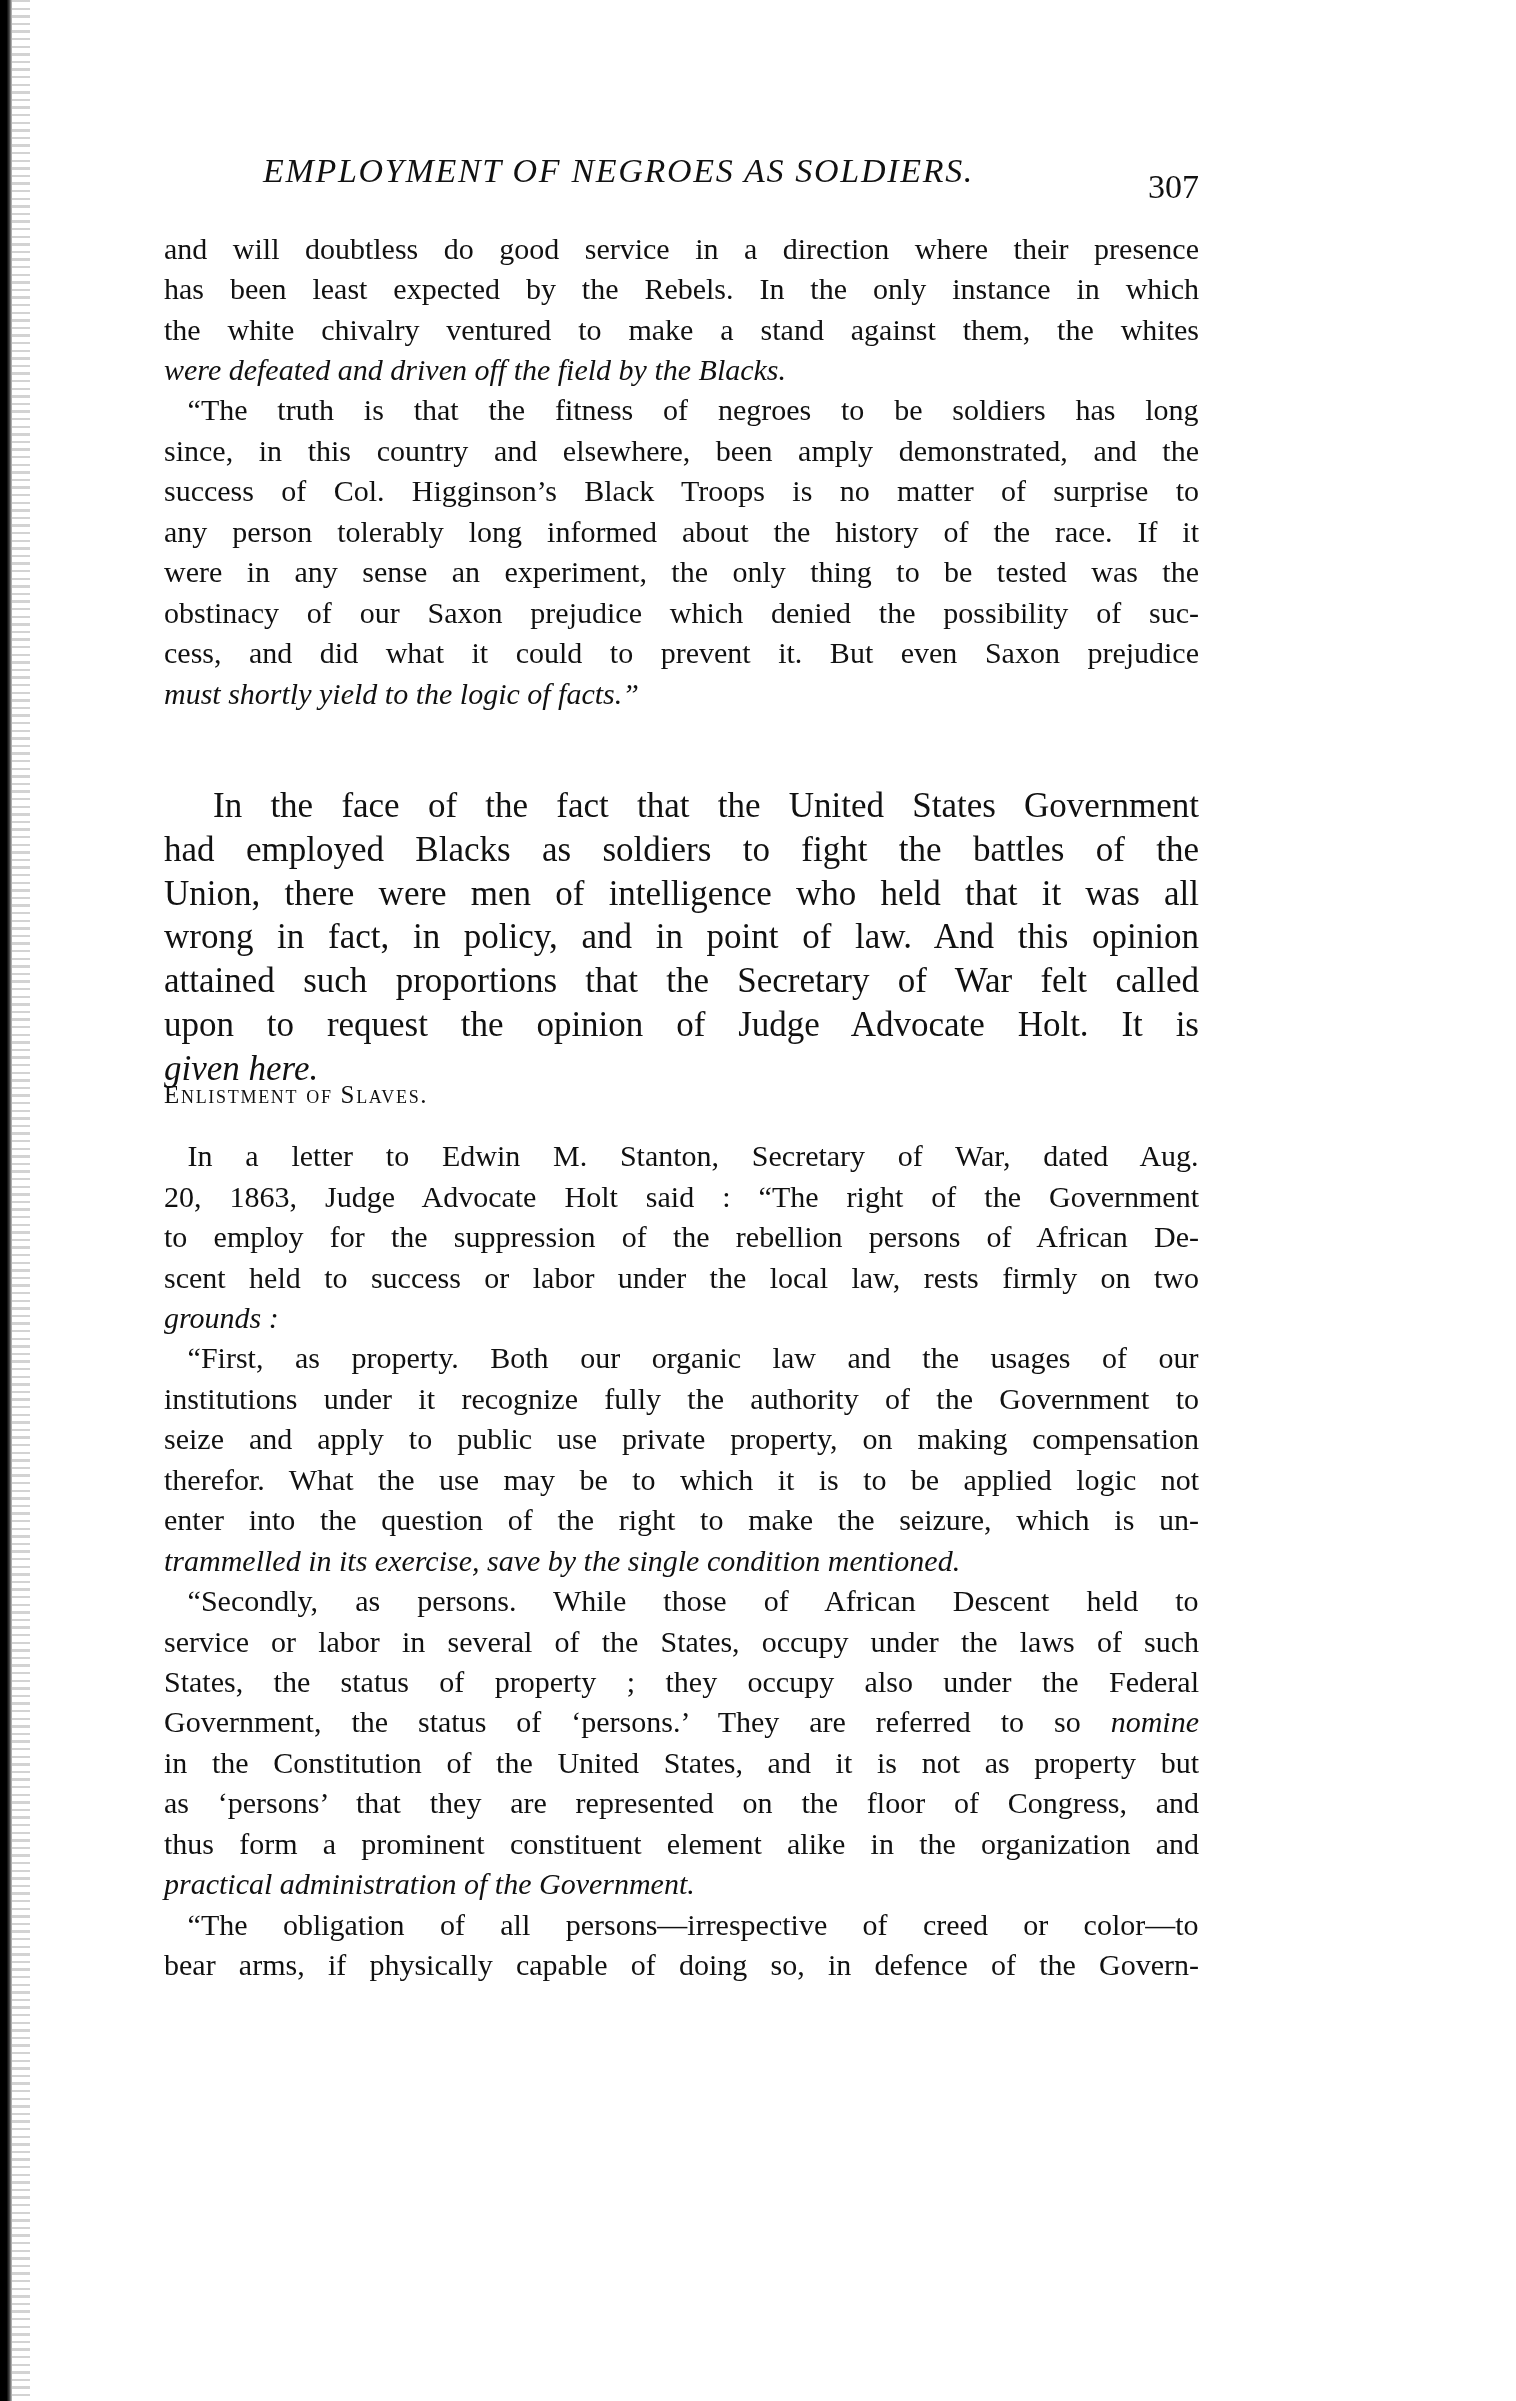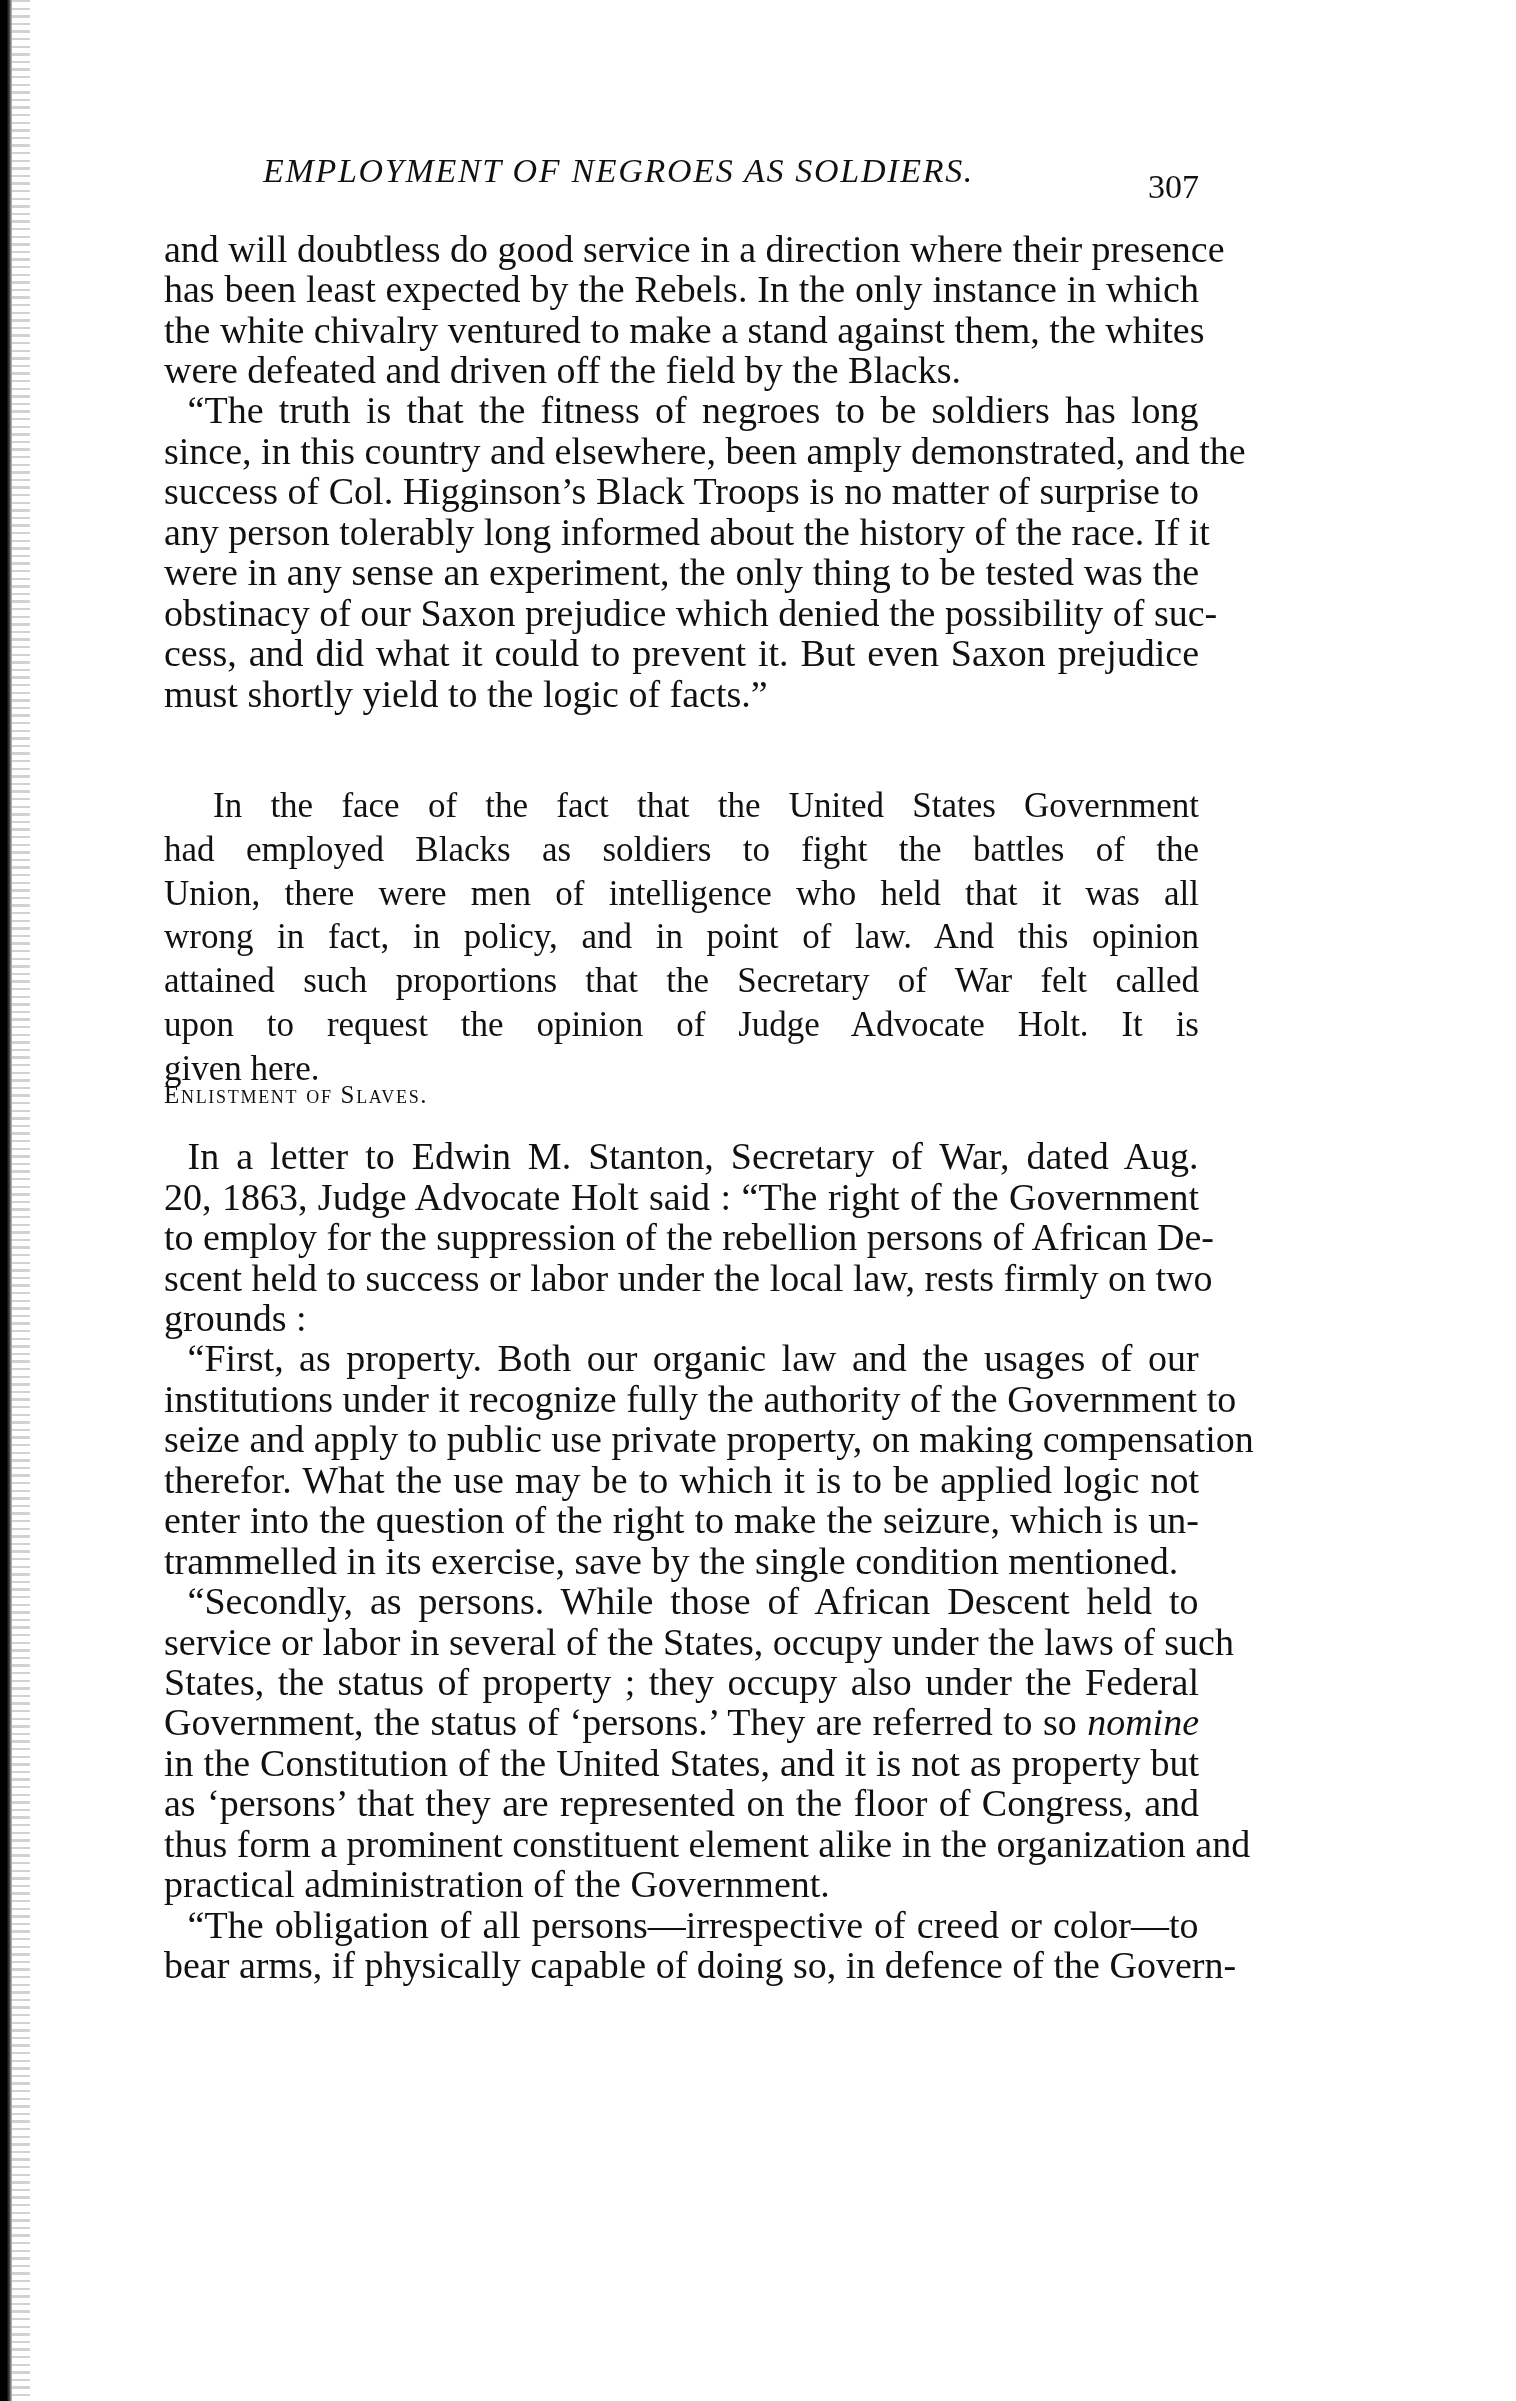--- a/index.html
+++ b/index.html
@@ -8,23 +8,23 @@
   .edge { position:absolute; left:0; top:0; width:11.8px; height:2401px;
           background:linear-gradient(to right,#000 0,#000 6.7px,#444 9.3px,#bbb 11.8px); }
   .edge2 { position:absolute; left:11.8px; top:0; width:18.5px; height:2401px;
            background:repeating-linear-gradient(to bottom,rgba(0,0,0,.35) 0 2.5px,transparent 2.5px 7.6px);
            opacity:.5; }
   .page { position:absolute; left:164px; top:0; width:1035px; }
   .running-head { position:absolute; top:152px; left:0; width:1035px; height:51px;text-align:right; }
   .rh-title { position:absolute; left:99px; top:0; font-style:italic; font-size:34px;
               letter-spacing:1.7px; }
   .rh-num { position:absolute; right:0; top:16px; font-size:34px; }
-  .line { position:absolute; left:0; width:1035px; font-size:38px; line-height:34px;
+  .line { position:absolute; left:0; width:1035px; font-size:30px; line-height:34px;
           text-align:justify; text-align-last:justify; white-space:nowrap; }
-  .line.last { text-align-last:left; }
+  .line.last { text-align-last:left;font-style:italic; }
   .line.indent { left:23.6px; width:1011px; }
   .big { font-size:35px; line-height:39px;margin-top:26px; }
   .big.indent { left:49px; width:986px; }
   .heading { position:absolute; left:0; width:1035px; font-size:25px;
              font-variant:small-caps; letter-spacing:1.7px; }
   em { font-style:italic; }
 </style>
 </head>
 <body>
 

